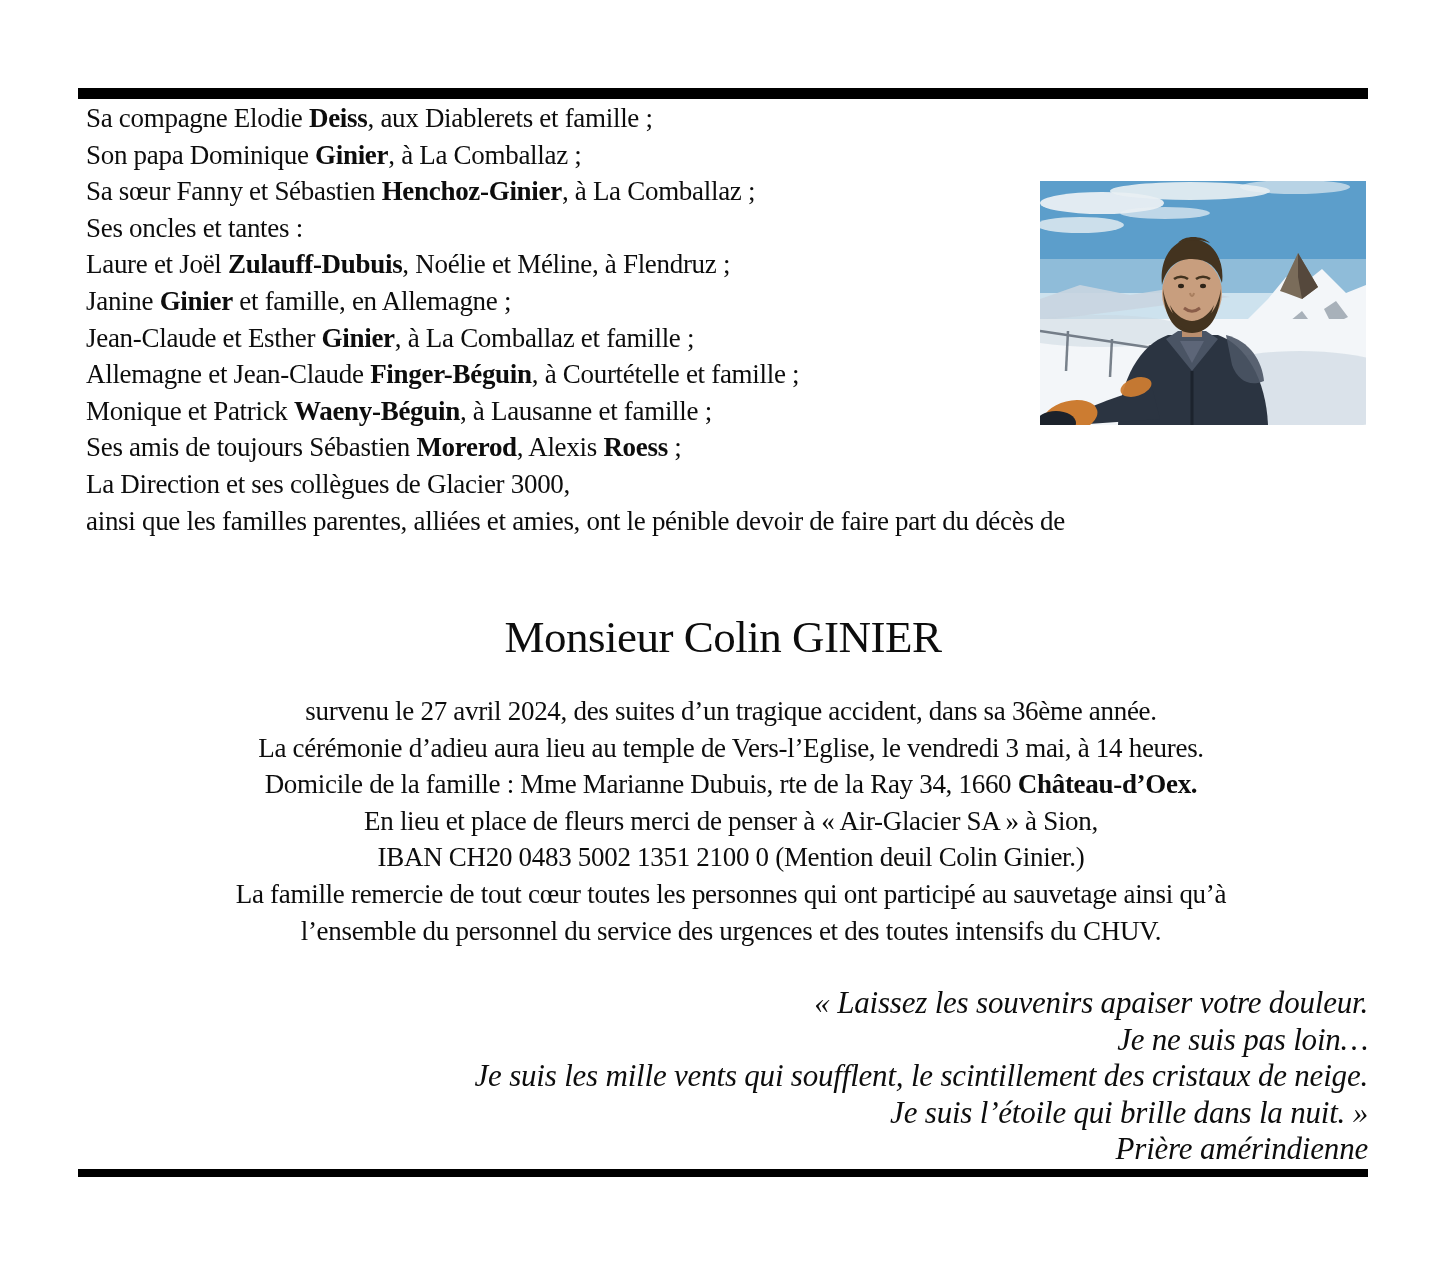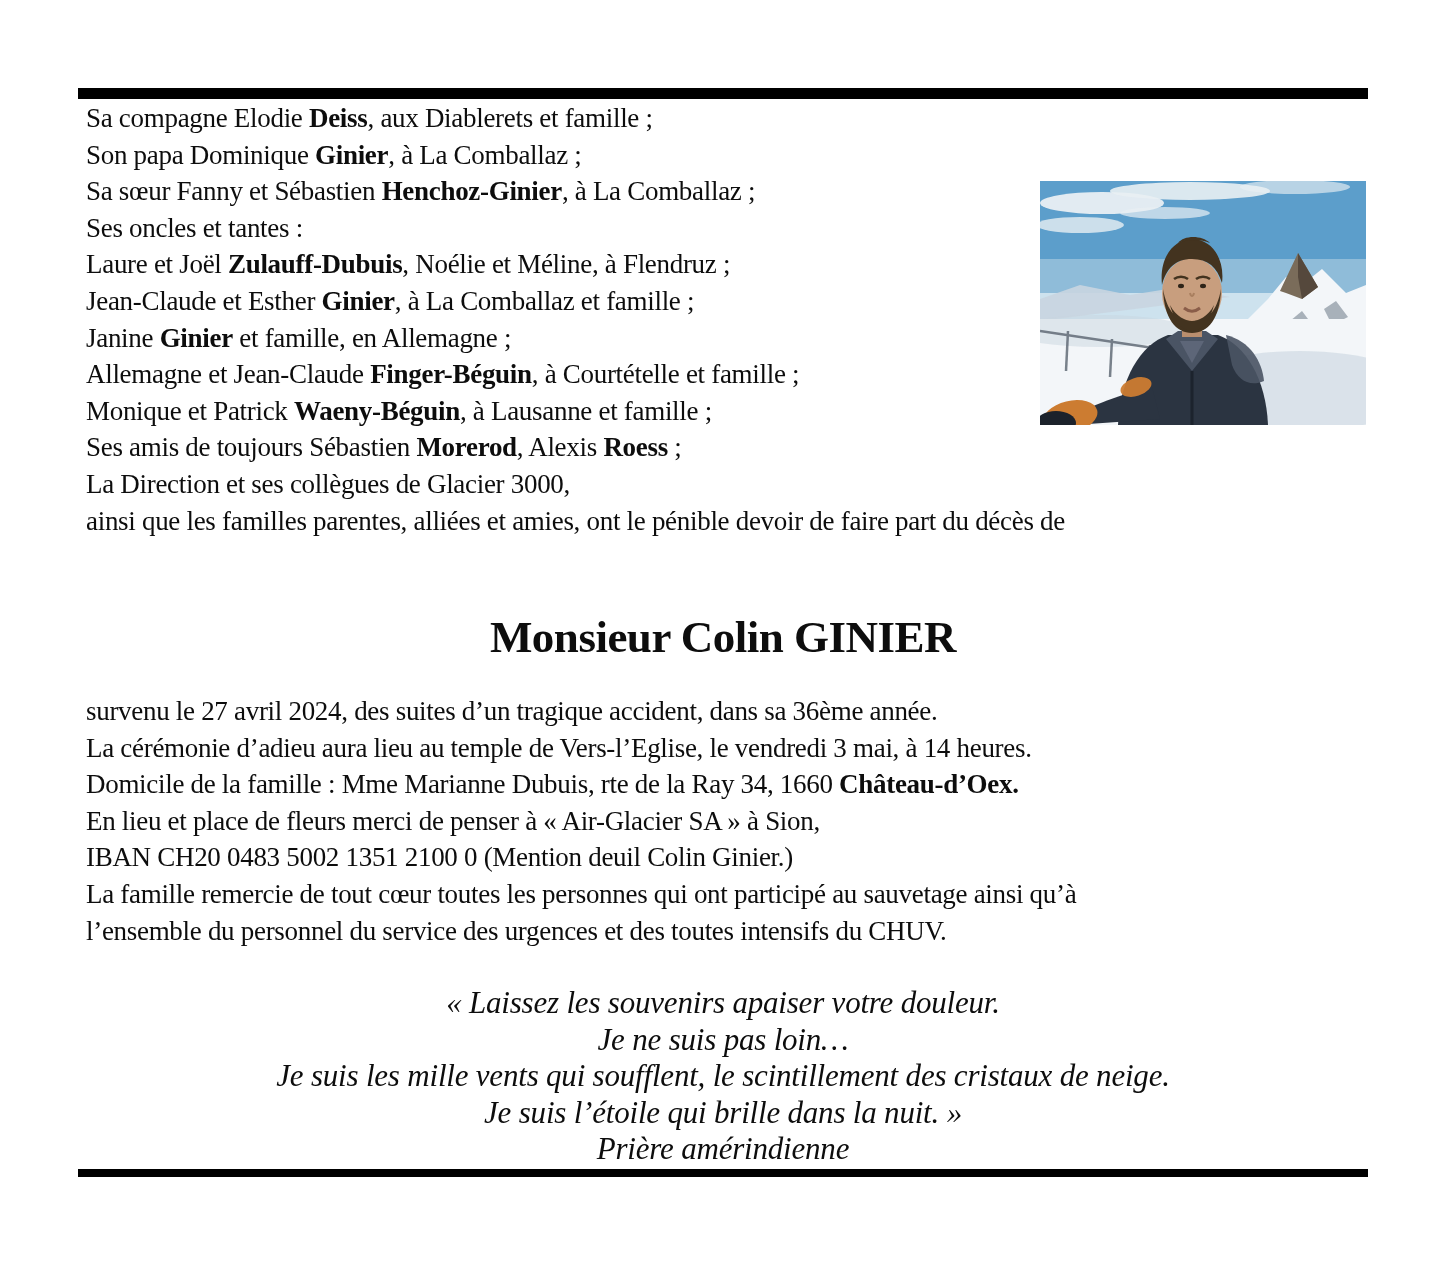--- a/index.html
+++ b/index.html
@@ -12,33 +12,33 @@
   .rule{position:absolute;background:#000;}
   #rule-top{left:78px;top:88px;width:1290px;height:11px;}
   #rule-bottom{left:78px;top:1169px;width:1290px;height:8px;}
 
   .textblock{
     position:absolute;left:86px;width:1290px;
     font-size:27px;line-height:36.6px;letter-spacing:-0.3px;
     white-space:nowrap;
   }
   #family-block{top:100px;}
-  #details-block{top:693px;}
+  #details-block{top:693px;text-align:center;}
   .line{height:36.6px;}
   .b{font-weight:bold;}
 
   #notice-title{
     position:absolute;left:78px;top:612px;width:1290px;
-    text-align:center;font-size:45px;font-weight:bold;
+    text-align:center;font-size:45px;font-weight:normal;
     letter-spacing:-0.5px;line-height:50px;white-space:nowrap;
   }
 
   #poem-block{
     position:absolute;left:78px;top:985px;width:1290px;
-    text-align:center;font-style:italic;
+    text-align:right;font-style:italic;
     font-size:31px;line-height:36.6px;letter-spacing:-0.2px;
     white-space:nowrap;
   }
 
   #photo-frame{
     position:absolute;left:1040px;top:181px;width:326px;height:244px;
     overflow:hidden;
   }
   #photo-frame svg{display:block;}
 </style>
@@ -46,22 +46,22 @@
 <body>
 
 <div id="rule-top" class="rule"></div>
 
 <div id="family-block" class="textblock">
     <div class="line"><span>Sa compagne Elodie </span><span class="b">Deiss</span><span>, aux Diablerets et famille ;</span></div>
     <div class="line"><span>Son papa Dominique </span><span class="b">Ginier</span><span>, à La Comballaz ;</span></div>
     <div class="line"><span>Sa sœur Fanny et Sébastien </span><span class="b">Henchoz-Ginier</span><span>, à La Comballaz ;</span></div>
     <div class="line"><span>Ses oncles et tantes :</span></div>
     <div class="line"><span>Laure et Joël </span><span class="b">Zulauff-Dubuis</span><span>, Noélie et Méline, à Flendruz ;</span></div>
+    <div class="line"><span>Janine </span><span class="b">Ginier</span><span> et famille, en Allemagne ;</span></div>
     <div class="line"><span>Jean-Claude et Esther </span><span class="b">Ginier</span><span>, à La Comballaz et famille ;</span></div>
-    <div class="line"><span>Janine </span><span class="b">Ginier</span><span> et famille, en Allemagne ;</span></div>
     <div class="line"><span>Allemagne et Jean-Claude </span><span class="b">Finger-Béguin</span><span>, à Courtételle et famille ;</span></div>
     <div class="line"><span>Monique et Patrick </span><span class="b">Waeny-Béguin</span><span>, à Lausanne et famille ;</span></div>
     <div class="line"><span>Ses amis de toujours Sébastien </span><span class="b">Morerod</span><span>, Alexis </span><span class="b">Roess</span><span> ;</span></div>
     <div class="line"><span>La Direction et ses collègues de Glacier 3000,</span></div>
     <div class="line"><span>ainsi que les familles parentes, alliées et amies, ont le pénible devoir de faire part du décès de</span></div>
   </div>
 
 <div id="photo-frame">
   <svg width="326" height="244" viewBox="0 0 326 244">
 

